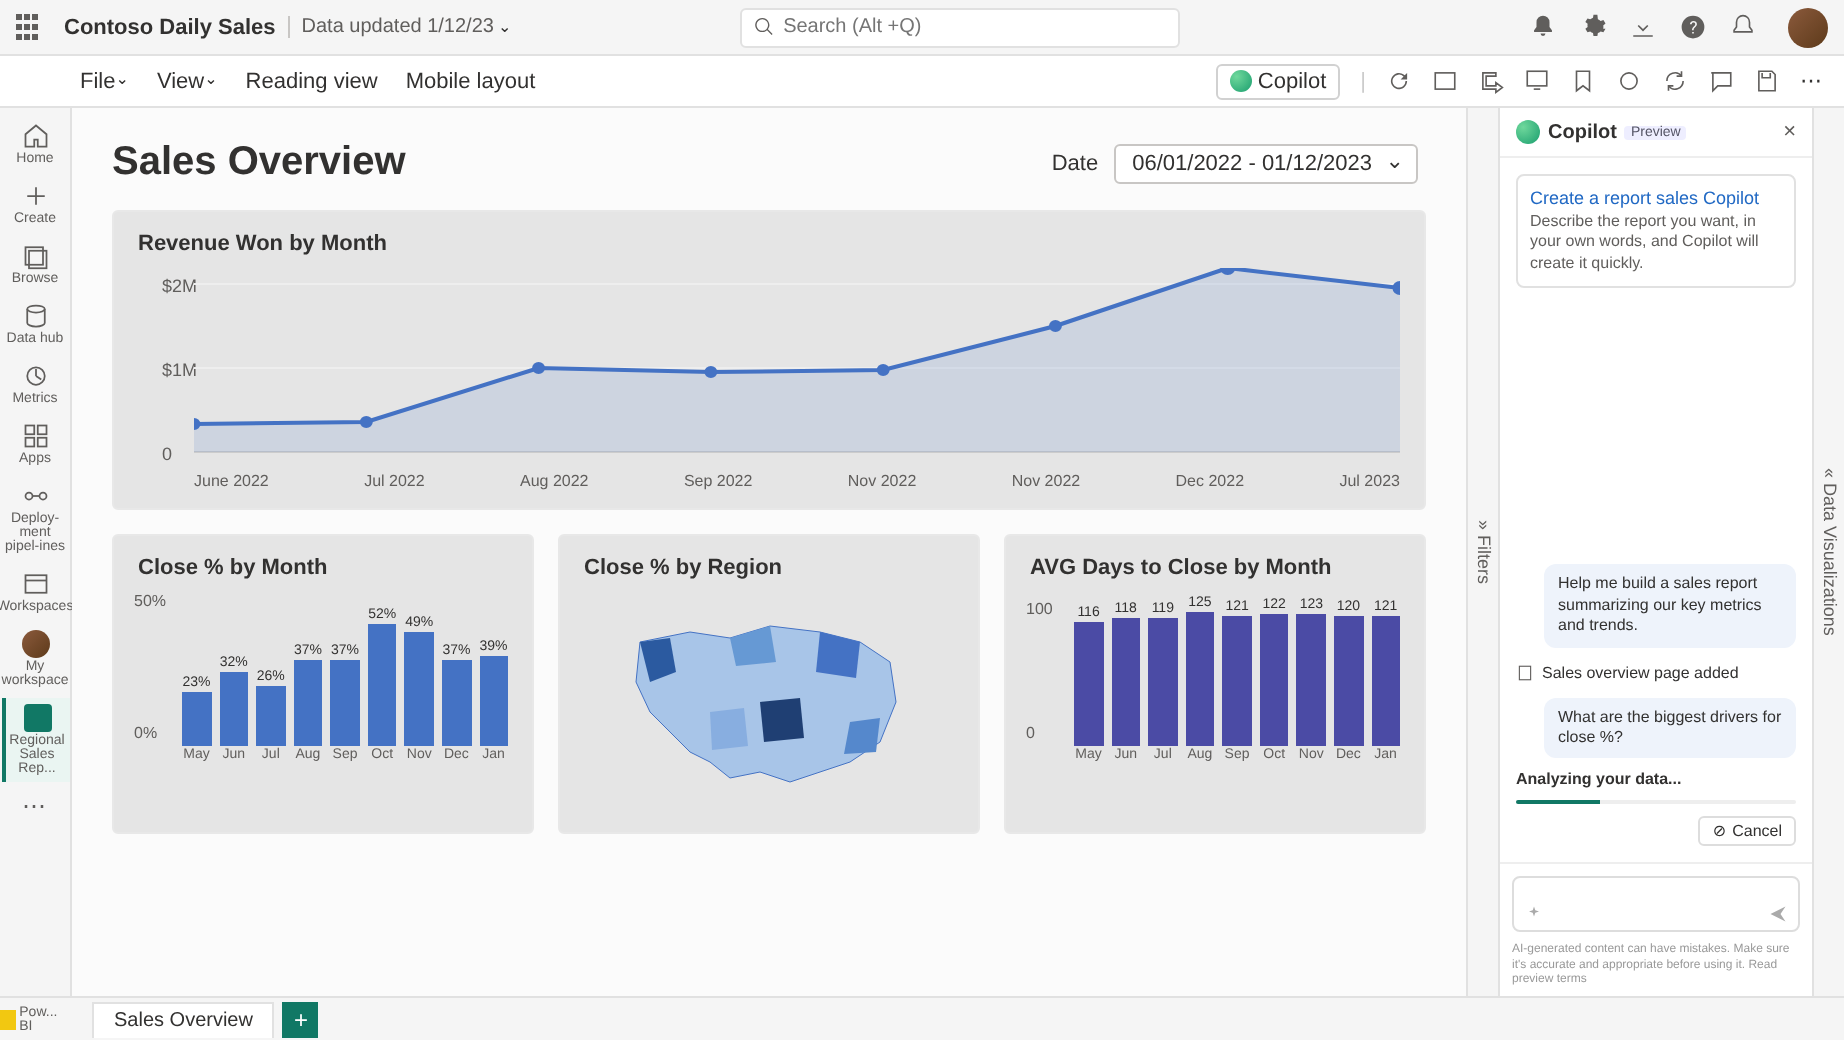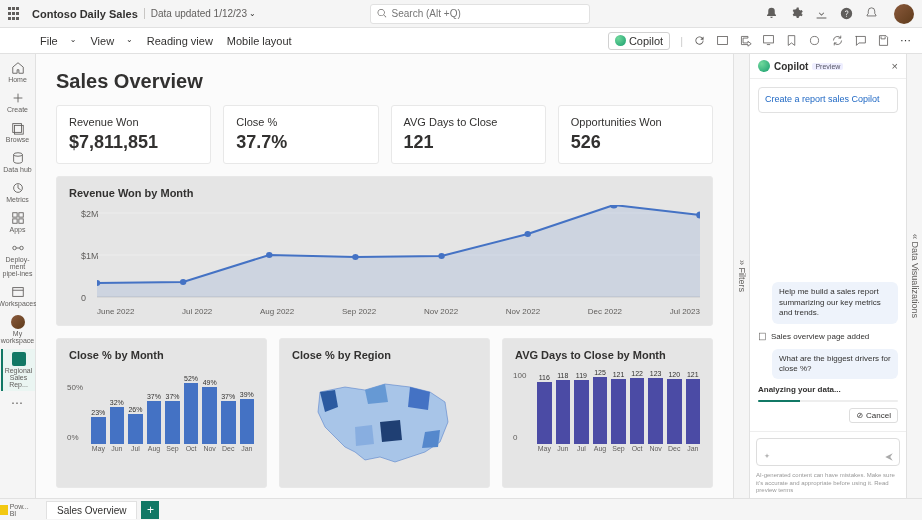--- a/index.html
+++ b/index.html
@@ -10,21 +10,21 @@
 .workspace-name{font-size:11px;font-weight:600;margin-right:6px}
 .data-updated{font-size:10px;color:#605e5c;border-left:1px solid #c8c6c4;padding-left:6px}
 .search-box{margin-left:auto;margin-right:auto;width:220px;height:20px;background:#fff;border:1px solid #e1e1e1;border-radius:3px;display:flex;align-items:center;padding:0 6px;position:relative;left:-30px}
 .search-box svg{width:11px;height:11px;margin-right:4px;fill:#605e5c}
 .search-box input{border:0;outline:0;font-size:10px;width:100%;background:transparent}
 .top-icons{display:flex;gap:12px;align-items:center}
 .top-icons svg{width:13px;height:13px;fill:#605e5c;cursor:pointer}
 .avatar{width:20px;height:20px;border-radius:50%;background:linear-gradient(135deg,#8b5a3c,#5d3a1a);margin-left:4px}
 .ribbon{height:26px;background:#fff;display:flex;align-items:center;padding:0 10px;border-bottom:1px solid #e1e1e1;font-size:11px}
 .ribbon-left{display:flex;gap:14px;align-items:center;margin-left:30px}
-.ribbon-left span{cursor:pointer;display:flex;align-items:flex-start;gap:12px}
+.ribbon-left span{cursor:pointer;display:flex;align-items:flex-start;gap:0}
 .ribbon-right{margin-left:auto;display:flex;gap:10px;align-items:center}
 .copilot-btn{display:flex;align-items:center;gap:3px;border:1px solid #d1d1d1;border-radius:3px;padding:2px 6px;cursor:pointer}
 .ribbon-right svg{width:13px;height:13px;fill:#605e5c;cursor:pointer}
 .main{display:flex;height:calc(100% - 54px - 22px)}
 .leftnav{width:36px;background:#f5f5f5;border-right:1px solid #e1e1e1;display:flex;flex-direction:column;align-items:center;padding-top:4px;gap:2px;font-size:7px;text-align:center;color:#605e5c}
 .leftnav .nav-item{width:34px;padding:3px 0;cursor:pointer;display:flex;flex-direction:column;align-items:center;gap:1px}
 .leftnav .nav-item.active{border-left:2px solid #117865;background:#eaf5f2}
 .leftnav svg{width:14px;height:14px;fill:#605e5c}
 .nav-avatar{width:14px;height:14px;border-radius:50%;background:linear-gradient(135deg,#8b5a3c,#5d3a1a)}
 .nav-green{width:14px;height:14px;background:#117865;border-radius:2px}
@@ -252,39 +252,25 @@
         <div class="nav-green"></div>
         <span>Regional Sales Rep...</span>
       </div>
     <div class="nav-item">
         <span style="font-size:12px;letter-spacing:1px">⋯</span>
       </div>
   </div>
 
   <div class="canvas">
     <div class="page-title">Sales Overview</div>
-
-    <div class="kpis">
-      <div class="kpi">
-          <div class="kpi-label">Revenue Won</div>
-          <div class="kpi-value">$7,811,851</div>
-        </div>
-      <div class="kpi">
-          <div class="kpi-label">Close %</div>
-          <div class="kpi-value">37.7%</div>
-        </div>
-      <div class="kpi">
-          <div class="kpi-label">AVG Days to Close</div>
-          <div class="kpi-value">121</div>
-        </div>
-      <div class="kpi">
-          <div class="kpi-label">Opportunities Won</div>
-          <div class="kpi-value">526</div>
-        </div>
-    </div>
+    <div class="date-range">
+      <span>Date</span>
+      <div class="dd">06/01/2022 - 01/12/2023</div>
+    </div>
+
 
     <div class="chart-card big-chart">
       <div class="chart-title">Revenue Won by Month</div>
       <div class="line-chart">
         <span class="ylab" style="top:4px">$2M</span>
         <span class="ylab" style="top:46px">$1M</span>
         <span class="ylab" style="top:88px">0</span>
         <svg viewBox="0 0 560 100" preserveAspectRatio="none" style="width:calc(100% - 28px);height:100%">
           <line x1="0" y1="8" x2="560" y2="8" stroke="#eee"></line>
             <line x1="0" y1="50" x2="560" y2="50" stroke="#eee"></line>
@@ -312,21 +298,21 @@
           <span>Nov 2022</span>
           <span>Dec 2022</span>
           <span>Jul 2023</span>
         </div>
     </div>
 
     <div class="small-row">
       <div class="chart-card">
         <div class="chart-title">Close % by Month</div>
         <div class="bars" id="close-bars">
-          <span class="ylab" style="top:16px">50%</span>
+          <span class="ylab" style="top:0">50%</span>
           <span class="ylab" style="bottom:10px">0%</span>
         <div class="bar-col">
               <span class="val">23%</span>
               <div class="bar" style="height:26.833333333333336px"></div>
               <span class="lbl">May</span>
             </div>
             <div class="bar-col">
               <span class="val">32%</span>
               <div class="bar" style="height:37.333333333333336px"></div>
               <span class="lbl">Jun</span>
@@ -442,20 +428,21 @@
     <div class="copilot-pane">
       <div class="cp-head">
         <span class="cp-logo"></span>
         <span class="t">Copilot</span>
         <span class="badge">Preview</span>
         <span class="x">×</span>
       </div>
       <div class="cp-body">
         <div class="cp-card">
           <div class="h">Create a report sales Copilot</div>
+          <div class="d">Describe the report you want, in your own words, and Copilot will create it quickly.</div>
         </div>
         <div class="cp-spacer"></div>
         <div class="user-bubble">Help me build a sales report summarizing our key metrics and trends.</div>
         <div class="sys-line">
             <svg viewBox="0 0 16 16">
               <rect x="3" y="2" width="10" height="12" fill="none" stroke="#605e5c"></rect>
             </svg>
             <span>Sales overview page added</span>
           </div>
         <div class="user-bubble">What are the biggest drivers for close %?</div>

